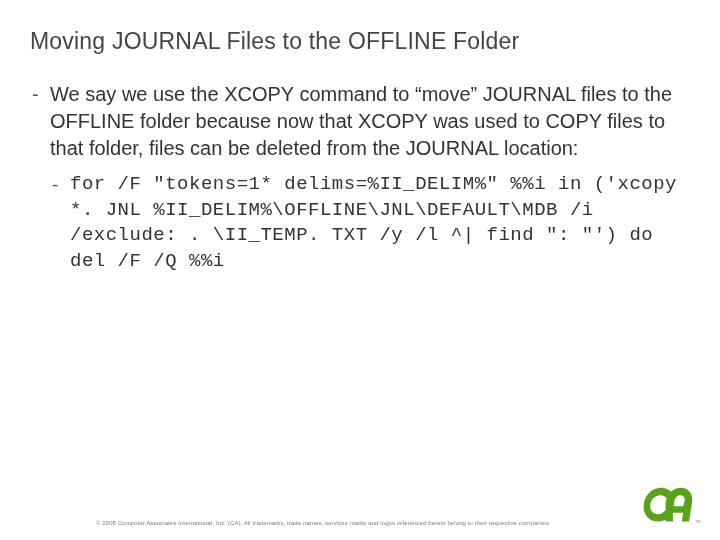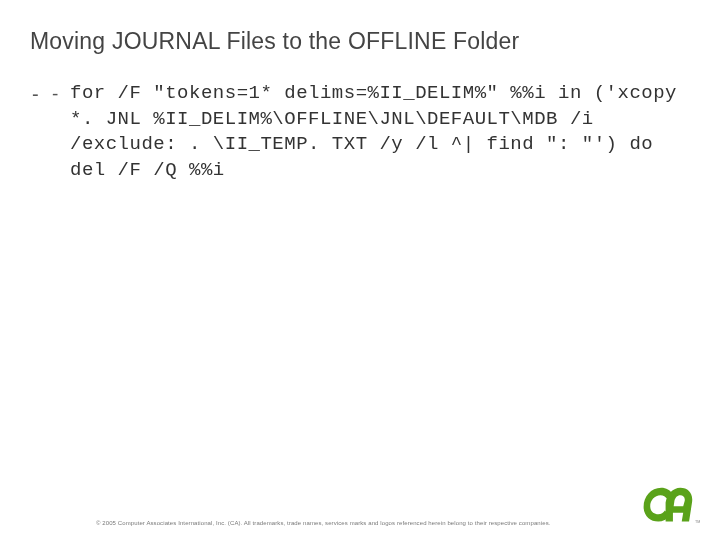--- a/index.html
+++ b/index.html
@@ -17,20 +17,21 @@
   .logo { width: 60px; height: 44px; }
 </style>
 </head>
 <body>
 
 <div class="slide">
   <h1 class="title">Moving JOURNAL Files to the OFFLINE Folder</h1>
 
   <ul class="body-list">
     <li>
+      <span>We say we use the XCOPY command to “move” JOURNAL files to the OFFLINE folder because now that XCOPY was used to COPY files to that folder, files can be deleted from the JOURNAL location:</span>
       <ul class="sub-list">
         <li>
           <span>for /F "tokens=1* delims=%II_DELIM%" %%i in ('xcopy *. JNL %II_DELIM%\OFFLINE\JNL\DEFAULT\MDB /i /exclude: . \II_TEMP. TXT /y /l ^| find ": "') do del /F /Q %%i</span>
         </li>
       </ul>
     </li>
   </ul>
 
   <div class="footer">
     <div class="copyright">© 2005 Computer Associates International, Inc. (CA). All trademarks, trade names, services marks and logos referenced herein belong to their respective companies.</div>

